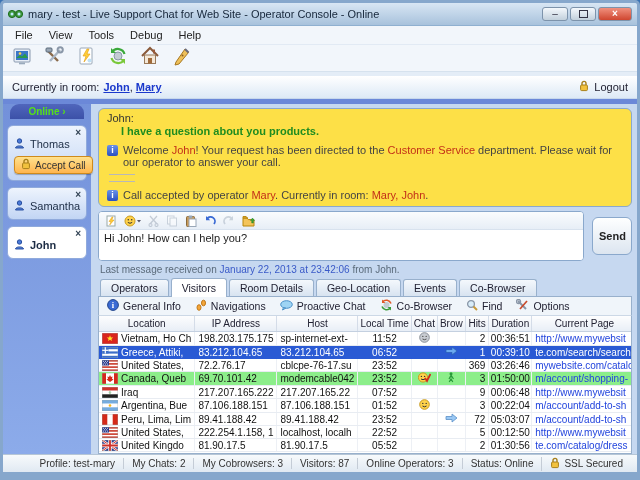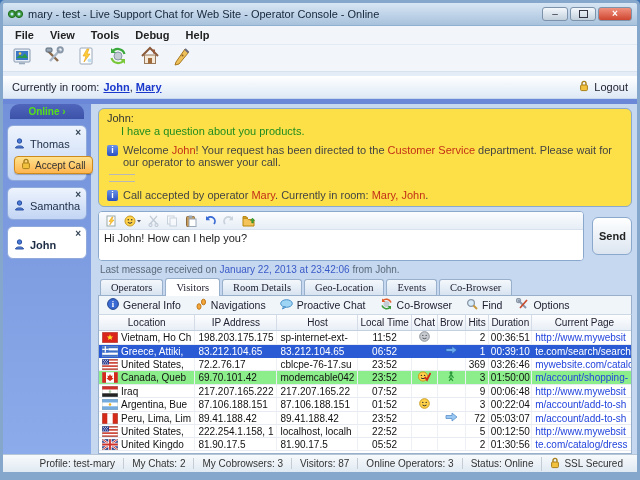--- a/index.html
+++ b/index.html
@@ -9,21 +9,21 @@
   
   .titlebar{height:22px;display:flex;align-items:center;padding:0 5px;gap:5px;
             background:linear-gradient(#d8e6f4,#a8c2dc);border-radius:3px 3px 0 0;border-bottom:1px solid #8fb0d0;}
   .titlebar .title{font-size:11px;color:#16263a;flex:1;white-space:nowrap;overflow:hidden;}
   .winbtns{display:flex;gap:2px;}
   .wbtn{width:26px;height:14px;border:1px solid #7d93ab;border-radius:3px;background:linear-gradient(#f4f8fc,#c2d0dc);
         display:flex;align-items:center;justify-content:center;font-size:10px;line-height:10px;color:#334;box-sizing:border-box;}
   .wbtn.close{width:34px;background:linear-gradient(#f0907e,#cf4630);color:#fff;font-weight:bold;}
   .wbtn.max i{display:block;width:7px;height:6px;border:1px solid #334;}
   
-  .menubar{height:18px;background:#f2f6fb;display:flex;align-items:center;padding:0 4px;border-bottom:1px solid #e2eaf4;font-weight:bold;}
+  .menubar{height:18px;background:#f2f6fb;display:flex;align-items:center;padding:0 4px;border-bottom:1px solid #e2eaf4;}
   .menu-item{font-size:11px;color:#222;padding:1px 8px;cursor:default;}
   
   .toolbar{height:26px;background:#f2f6fb;display:flex;align-items:center;gap:6px;padding:0 6px;border-bottom:1px solid #d6e2ee;}
   .tbtn{width:26px;height:24px;display:flex;align-items:center;justify-content:center;}
   .gap-strip{height:4px;background:#e4edf7;}
   
   .roombar{height:22px;background:linear-gradient(#ffffff,#dde9f6);display:flex;align-items:center;padding:0 9px;
            font-size:11px;color:#223;border-bottom:1px solid #c8d8ec;justify-content:flex-end;}
   .room-users{margin-left:4px;}
   .room-link{color:#1a38cc;font-weight:bold;text-decoration:underline;cursor:pointer;}
@@ -41,41 +41,41 @@
   .card .who{display:flex;gap:5px;font-size:11px;color:#1c2c44;}
   .card.active .who{font-weight:bold;}
   .accept-btn{margin:5px auto 0 auto;display:flex;align-items:center;gap:4px;width:max-content;
               background:linear-gradient(#ffe28e,#ffb54e);border:1px solid #cf8a1c;border-radius:4px;
               font-size:10px;color:#333;padding:1px 6px;box-shadow:0 1px 1px rgba(0,0,0,.25);cursor:pointer;}
   .content{flex:1;display:flex;flex-direction:column;min-width:0;padding:4px 5px 0 7px;box-sizing:border-box;}
   
   .chatbox{background:#fde047;border:1px solid #8aa8cc;border-radius:6px;height:99px;padding:3px 8px;
            font-size:11px;overflow:hidden;box-sizing:border-box;}
   .vname{color:#333;}
-  .vmsg{color:#1f8c1f;padding-left:14px;margin-top:1px;}
+  .vmsg{color:#1f8c1f;padding-left:14px;margin-top:1px;font-weight:bold;}
   .sysline{display:flex;align-items:flex-start;gap:5px;margin-top:7px;color:#444;}
   .sysline .em{color:#c33018;}
   .infoicon{flex:0 0 auto;width:11px;height:11px;border-radius:2px;background:linear-gradient(#6a92e8,#2a50c0);
             color:#fff;font-size:9px;font-weight:bold;text-align:center;line-height:11px;margin-top:1px;}
   hr.short{width:26px;margin:6px 0 0 2px;border:none;border-top:1px solid #b8b8b8;}
   
   .composer{display:flex;align-items:center;margin-top:4px;}
   .composer-main{flex:1;background:#fff;border:1px solid #8aa8cc;border-radius:4px;overflow:hidden;}
   .ctoolbar{height:17px;background:linear-gradient(#fafcfe,#e7eef6);border-bottom:1px solid #d8e2ee;
             display:flex;align-items:center;gap:7px;padding:0 6px;}
   .cbtn{display:flex;align-items:center;cursor:pointer;}
   .cbtn.disabled{opacity:.45;}
   .cinput{display:block;width:100%;height:30px;border:none;outline:none;resize:none;font-family:"Liberation Sans",sans-serif;
           font-size:11px;padding:2px 5px;box-sizing:border-box;color:#222;}
   .send{width:40px;height:38px;margin-left:8px;background:linear-gradient(#feffff,#dce5f0);border:1px solid #8aa8cc;
         border-radius:6px;font-size:11px;font-weight:bold;color:#222;cursor:pointer;font-family:"Liberation Sans",sans-serif;}
   .lastmsg{font-size:10px;color:#5a6a7a;padding:3px 2px 2px 2px;}
   .lastmsg .date{color:#3a5ac8;text-align:center;}
   
-  .tabs{display:flex;gap:2px;padding:2px 0 0 2px;font-family:Liberation Serif, serif;}
+  .tabs{display:flex;gap:2px;padding:2px 0 0 2px;}
   .tab{padding:2px 10px 3px 10px;font-size:10.5px;color:#223;background:linear-gradient(#f4f8fc,#d6e2f0);
        border:1px solid #98b0cc;border-bottom:none;border-radius:3px 3px 0 0;cursor:pointer;}
   .tab.active{background:#fff;position:relative;z-index:2;padding-top:3px;margin-top:-1px;}
   
   .subtoolbar{background:#f0f5fa;border:1px solid #98b0cc;border-bottom:1px solid #ccd8e6;display:flex;
               align-items:center;gap:14px;padding:2px 8px;font-size:10.5px;color:#223;position:relative;z-index:1;margin-top:-1px;}
   .stb{display:flex;align-items:center;gap:4px;cursor:pointer;}
   
   .tablewrap{flex:1;display:flex;background:#fff;border:1px solid #98b0cc;border-top:none;min-height:0;overflow:hidden;}
   table{border-collapse:collapse;table-layout:fixed;font-size:10px;flex:1;height:min-content;}

